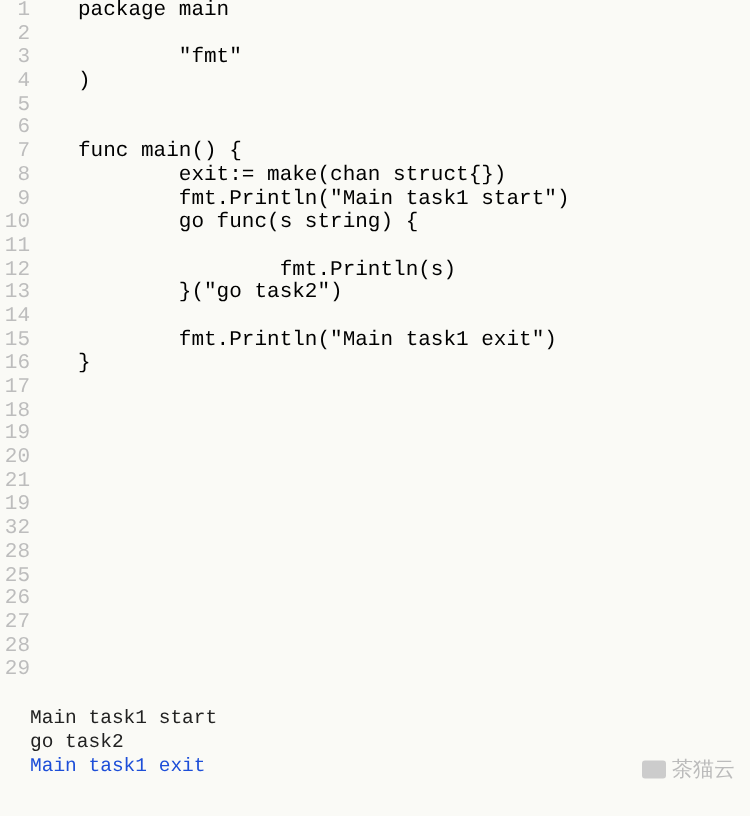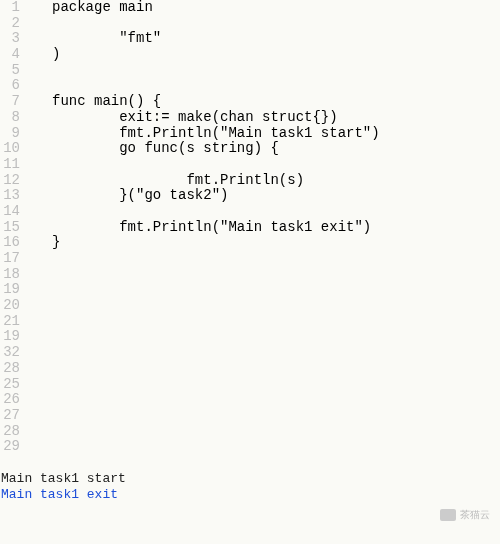--- a/index.html
+++ b/index.html
@@ -57,37 +57,37 @@
       height: 17px;
     }
     .box2 {
       top: -1px;
       left: 133px;
       width: 188px;
       height: 17px;
     }
     .output {
       margin-top: 10px;
-      padding: 6px 1px;
+      padding: 6px 20px;
       font-family: Menlo, Monaco, 'Courier New', monospace;
       color: #222;
       font-size: 13px;
     }
     .output div {
       line-height: 16px;
     }
     .output .faded {
       color: #1d4ed8;
     }
     .watermark {
       position: absolute;
       right: 10px;
       bottom: 22px;
       color: #bbb;
-      font-size: 10px;
+      font-size: 14px;
       display: flex;
       align-items: center;
       gap: 4px;
     }
     .watermark span.logo {
       display: inline-block;
       width: 16px;
       height: 12px;
       background: #ccc;
       border-radius: 2px;
@@ -154,20 +154,21 @@
     <div class="code-line"></div>
     <div class="code-line"></div>
     <div class="code-line"></div>
     <div class="code-line"></div>
     <div class="code-line"></div>
   </div>
 </div>
 
 <div class="output">
   <div>Main task1 start</div>
+  <div>go task2</div>
   <div class="faded">Main task1 exit</div>
   <div class="faded"></div>
 </div>
 
 <div class="watermark">
   <span class="logo"></span>
   <span>茶猫云</span>
 </div>
 
 </body></html>

